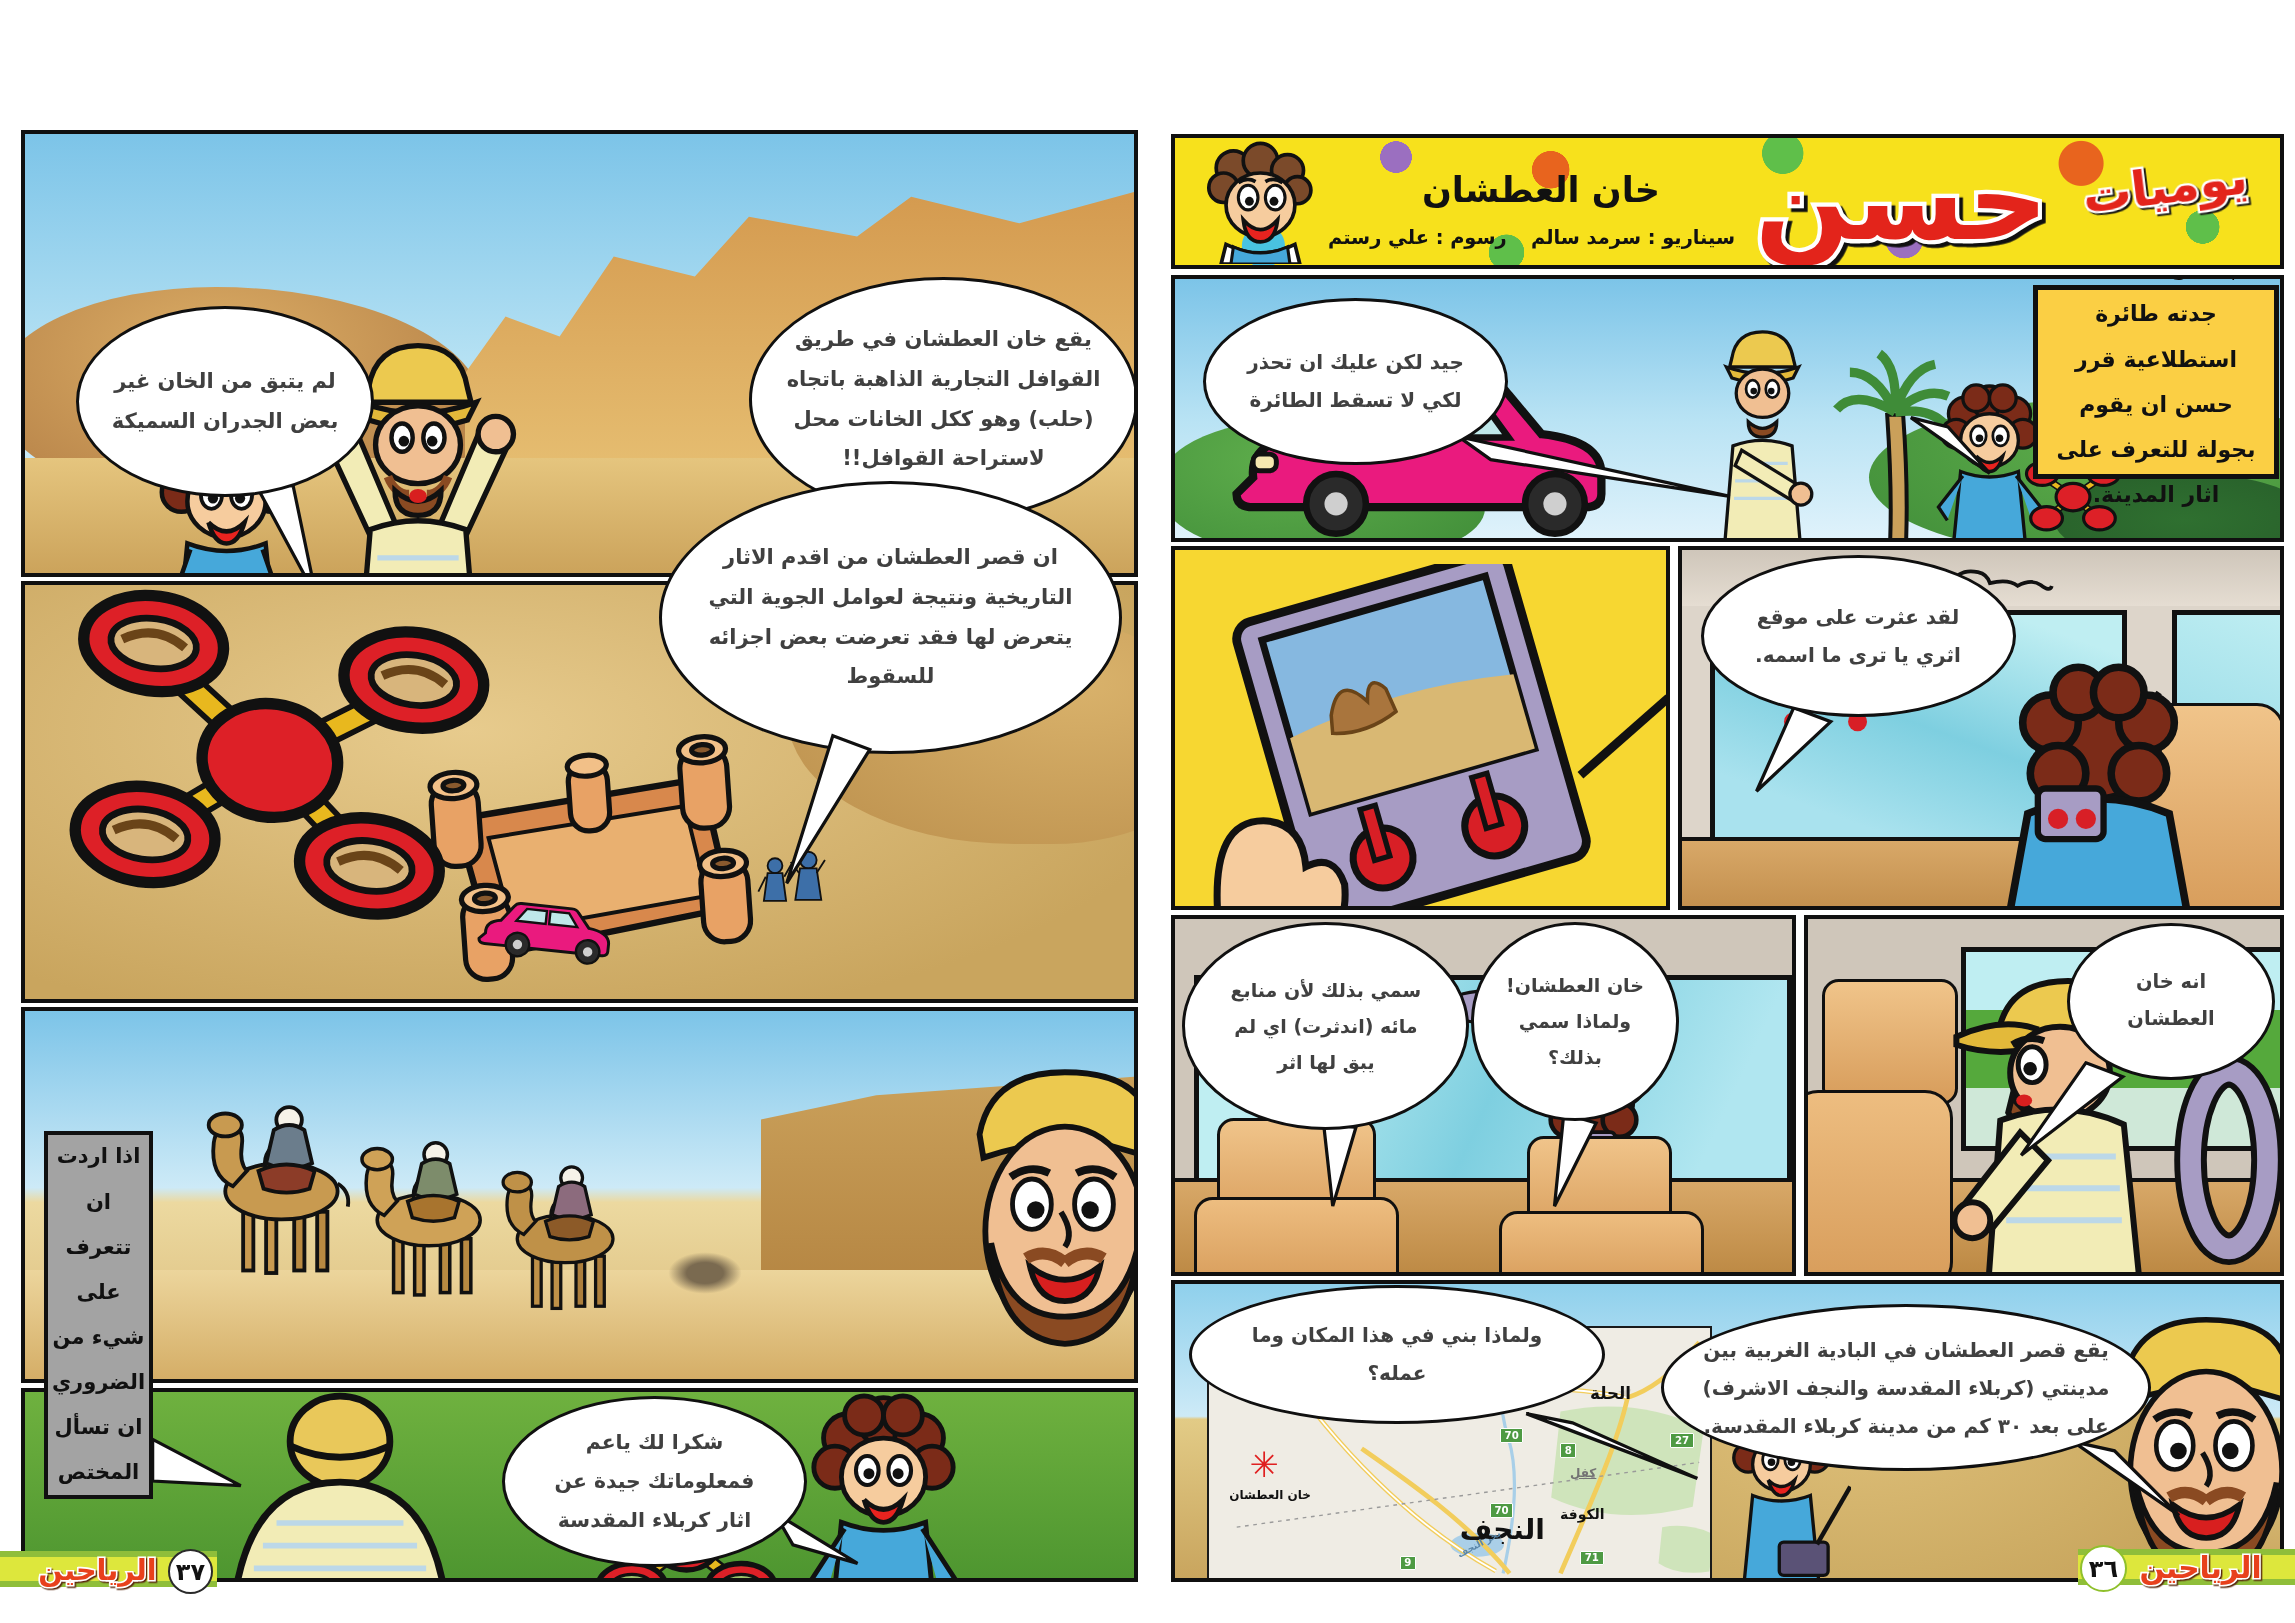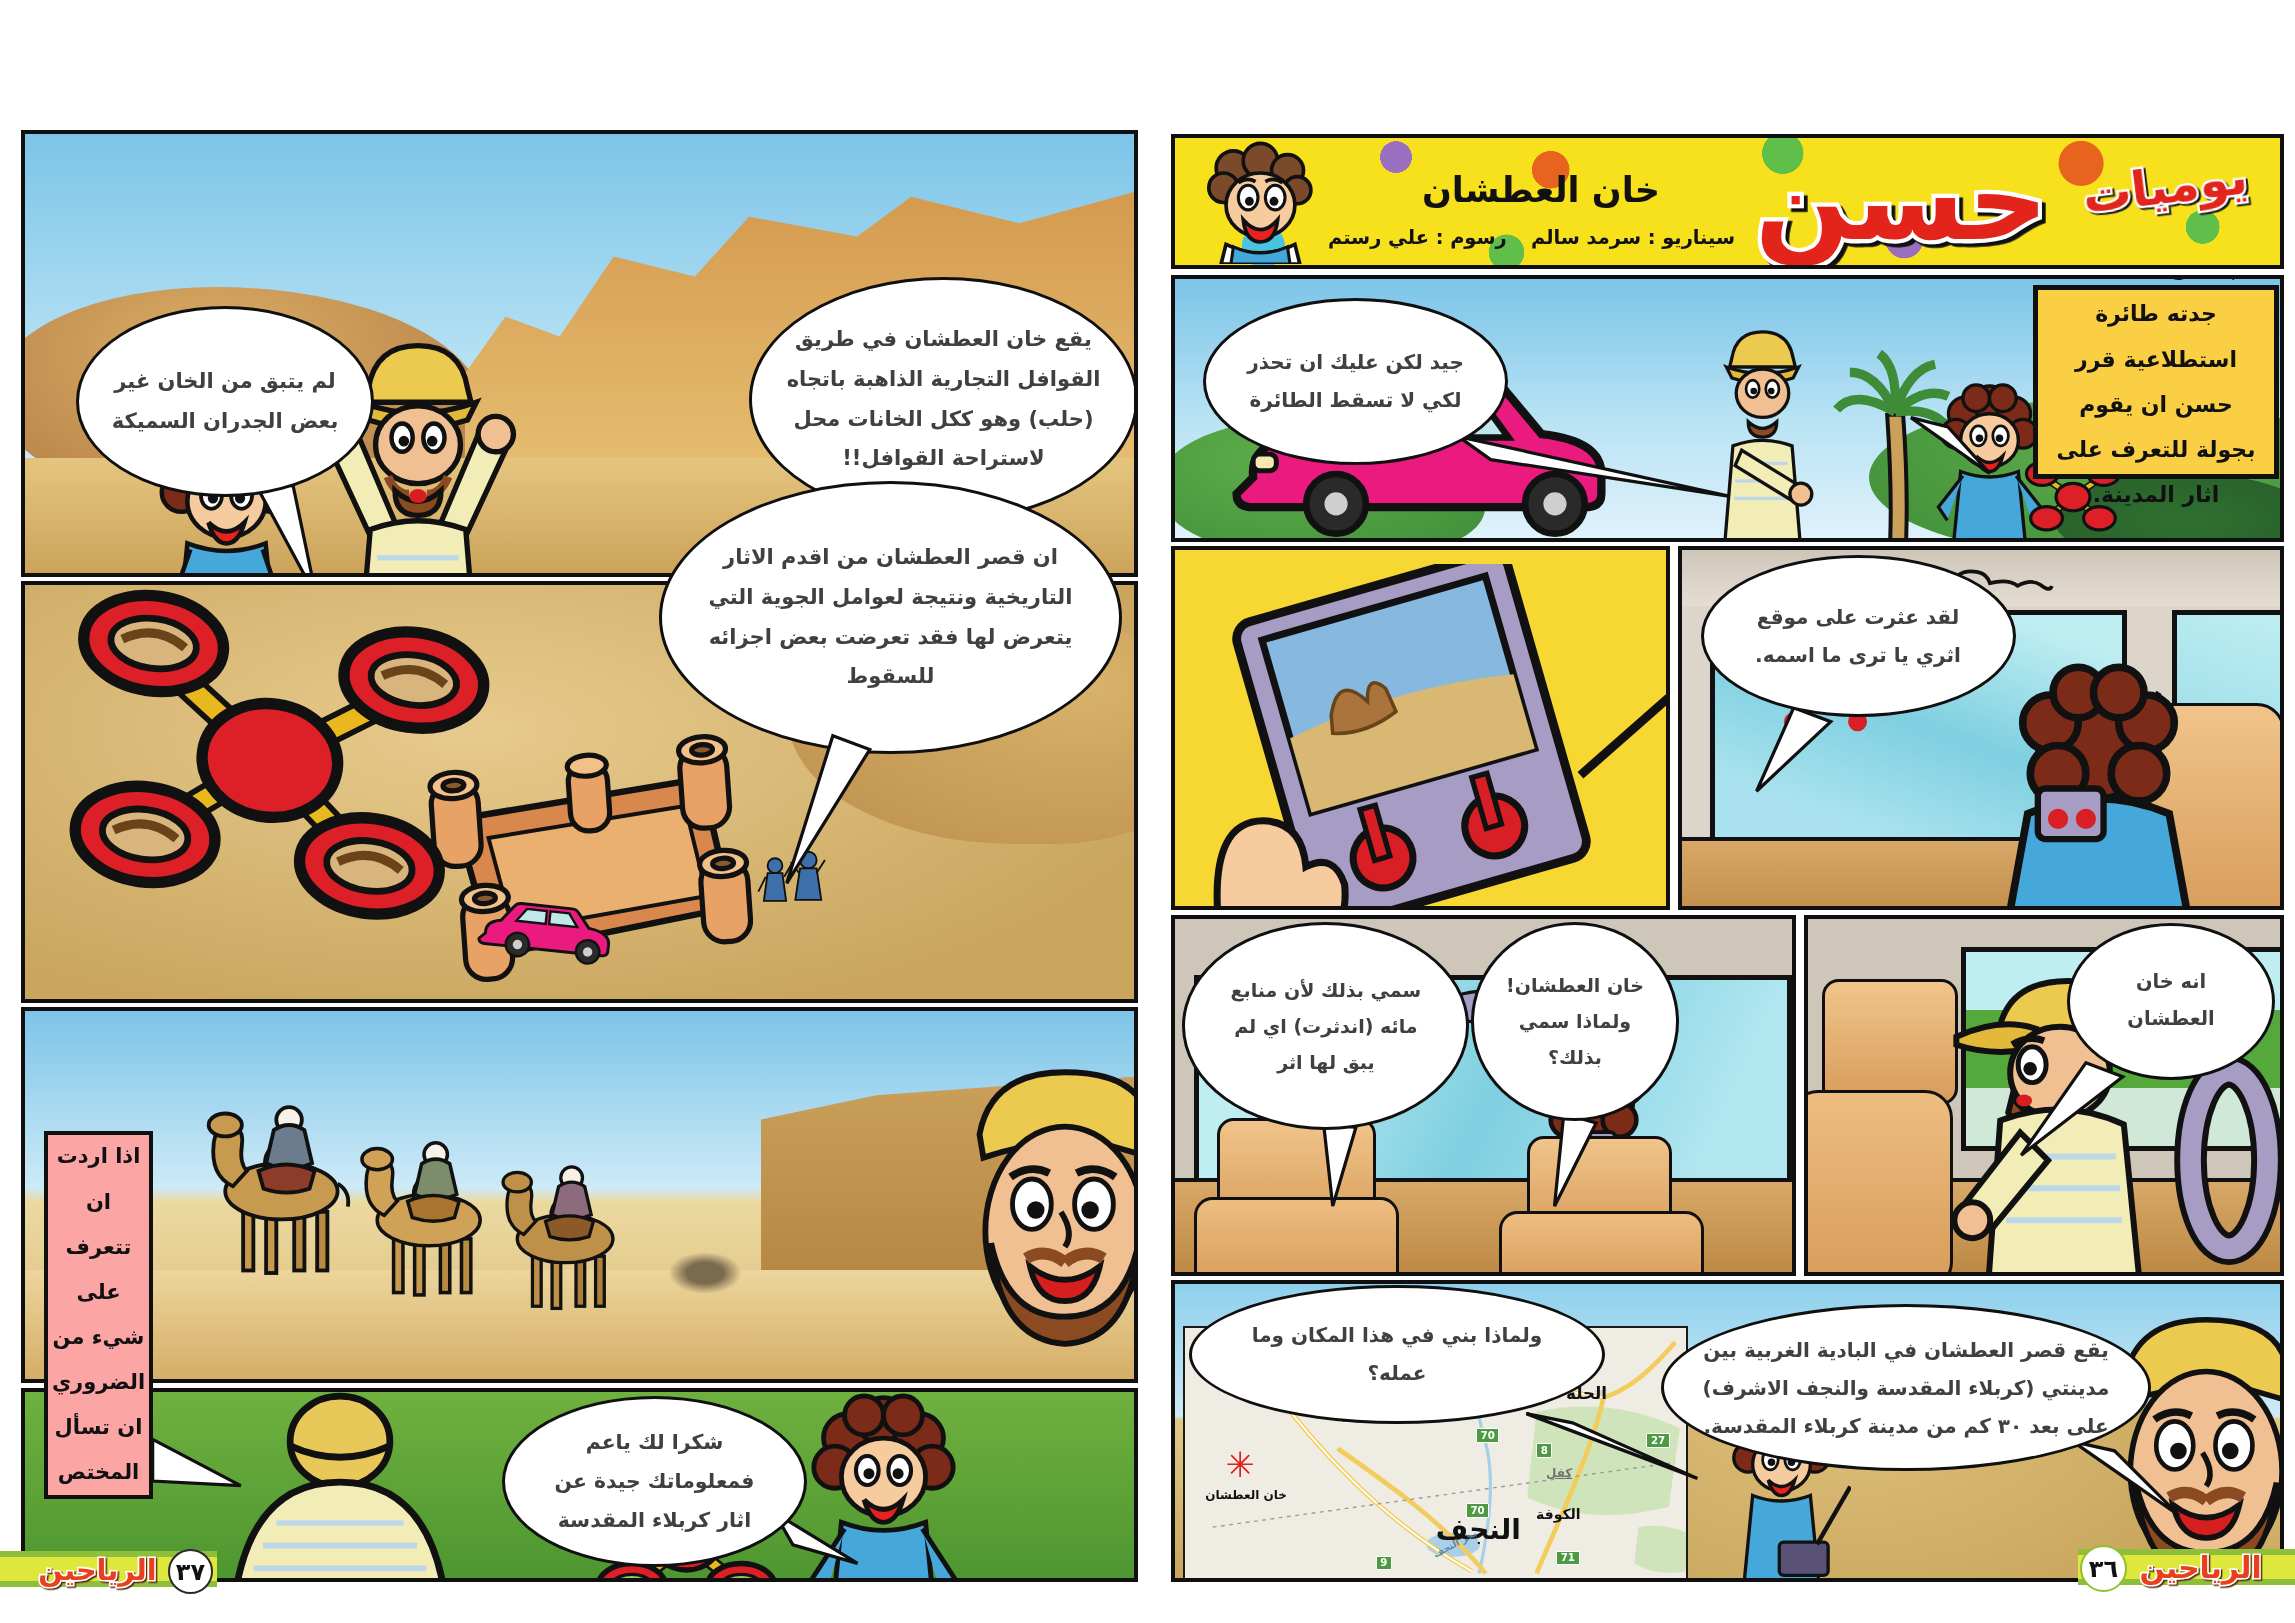--- a/index.html
+++ b/index.html
@@ -7,31 +7,31 @@
           font-family:"DejaVu Sans",sans-serif;color:#111;}
   .abs{position:absolute;}
   .panel{position:absolute;border:4.6px solid #101010;box-sizing:border-box;overflow:hidden;background:#cde9f6;}
   .bub{position:absolute;background:#fff;border:3.7px solid #101010;border-radius:50%;
        display:flex;align-items:center;justify-content:center;text-align:center;
        font-weight:bold;direction:rtl;color:#404040;padding:15.7px 32px;box-sizing:border-box;
        z-index:7;line-height:1.9;font-size:20.4px;}
   .nbox{position:absolute;background:#fbcf44;border:5.6px solid #101010;box-sizing:border-box;
         display:flex;align-items:center;justify-content:center;text-align:center;
         font-weight:bold;direction:rtl;line-height:2.05;z-index:7;padding:4.6px 11px;font-size:22px;}
-  .vbox{position:absolute;background:#fca5a5;border:4.6px solid #101010;box-sizing:border-box;
+  .vbox{position:absolute;background:#a3a3a3;border:4.6px solid #101010;box-sizing:border-box;
         display:flex;align-items:center;justify-content:center;text-align:center;
         font-weight:bold;direction:rtl;line-height:2.15;z-index:9;padding:9.3px 3.7px;font-size:21px;}
   .tail{position:absolute;z-index:6;overflow:visible;}
   .tail polygon{fill:#fff;stroke:#101010;stroke-width:7;}
   .sky{background:linear-gradient(180deg,#7cc4e8 0%,#b9e3f4 55%,#dff2fb 100%);}
   .footer{position:absolute;height:36px;z-index:10;
           background:linear-gradient(180deg,#8fbe3a 0 16%,#dde73c 16% 84%,#8fbe3a 84%);}
   .pagenum{position:absolute;background:#fff;border-radius:50%;display:flex;align-items:center;
            justify-content:center;font-weight:bold;z-index:11;}
-  .mapbox{position:absolute;background:#efece4;border:2.8px solid #1a1a1a;box-sizing:border-box;z-index:5;overflow:hidden;}
+  .mapbox{position:absolute;background:#efece4;border:2.8px solid #1a1a1a;box-sizing:border-box;z-index:5;overflow:hidden;margin-left:24px;}
   .mlabel{position:absolute;direction:rtl;font-weight:bold;white-space:nowrap;z-index:3;}
   .badge{position:absolute;background:#4e9a43;color:#fff;font-size:10.2px;font-weight:bold;
          padding:0.9px 3.7px;border-radius:1px;border:0.9px solid #fff;z-index:3;}
   .seat{position:absolute;background:linear-gradient(180deg,#edbd80,#d79c5a);border:3.2px solid #101010;border-radius:18.5px;}
   .hrest{position:absolute;background:linear-gradient(180deg,#f0c48a,#d79c5a);border:3.2px solid #101010;border-radius:16.7px;}
 </style>
 </head>
 <body>
 
 <div class="spread">

